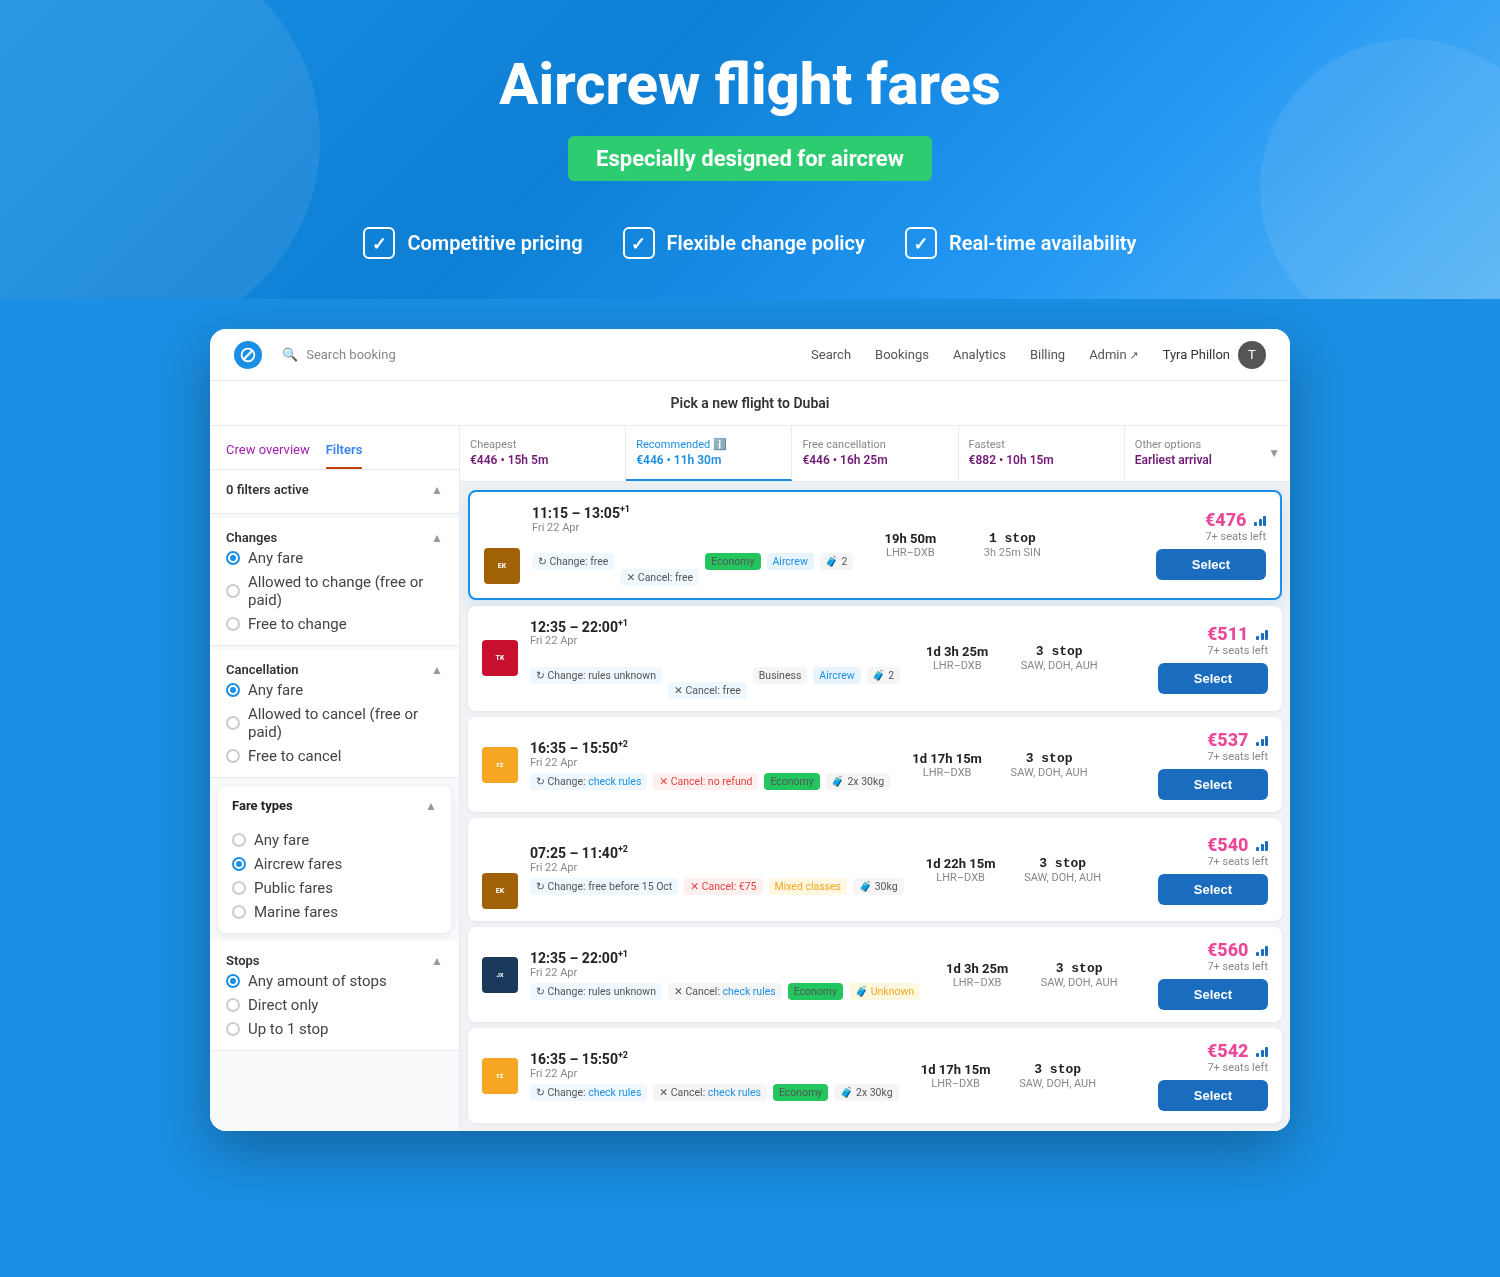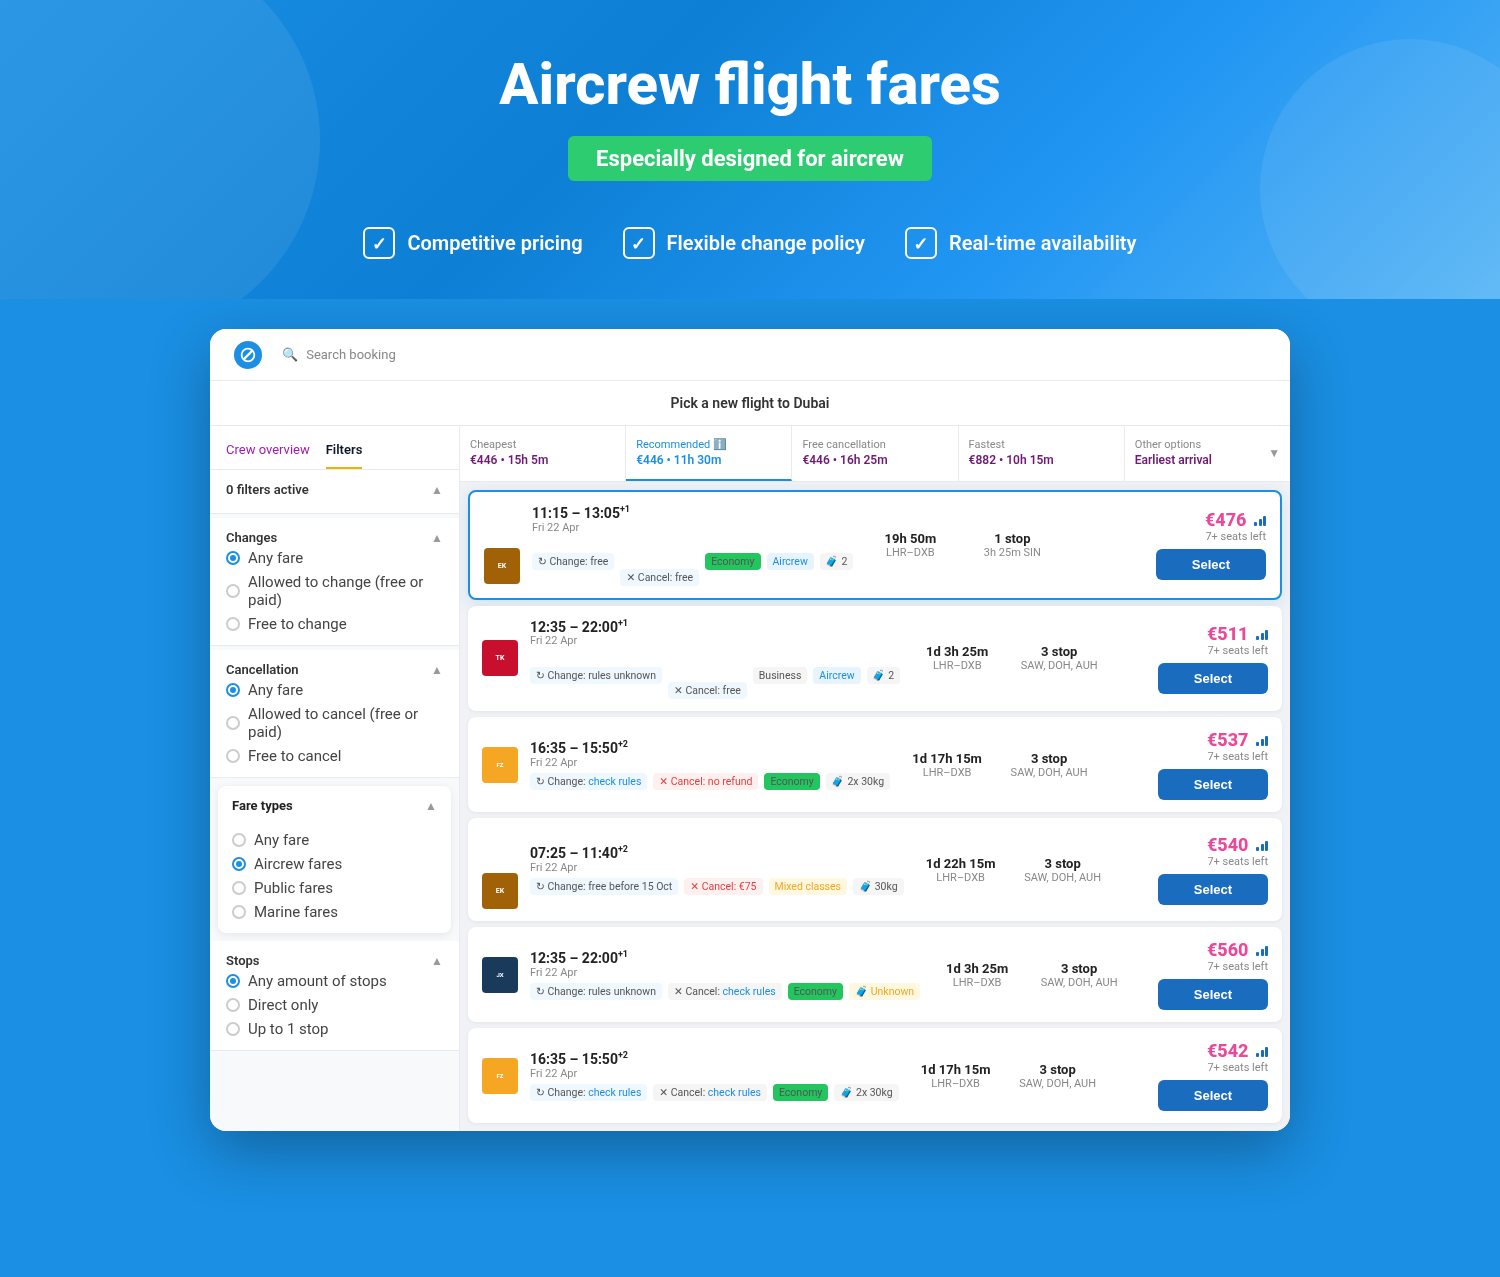--- a/index.html
+++ b/index.html
@@ -155,22 +155,22 @@
       border-bottom: 1px solid #e8eaed;
       background: #fff;
     }
     .sidebar-tab {
       font-size: 13px;
       color: #a21caf;
       padding-bottom: 10px;
       cursor: pointer;
     }
     .sidebar-tab.active {
-      color: #0f172a;
-      border-bottom: 2px solid #eab308;
+      color: #3b82f6;
+      border-bottom: 2px solid #c2410c;
       font-weight: 600;
     }
     .filter-section {
       padding: 12px 16px;
       border-bottom: 1px solid #e8eaed;
       background: #fff;
       margin-bottom: 4px;
     }
     .filter-header {
       display: flex;
@@ -346,20 +346,21 @@
     }
 
     .flight-stops {
       min-width: 90px;
       text-align: center;
     }
     .stops-label {
       font-size: 13px;
       font-weight: 700;
       color: #222;
+      font-family: Liberation Mono, monospace;
     }
     .stops-via {
       font-size: 11px;
       color: #888;
     }
 
     .flight-price {
       margin-left: auto;
       text-align: right;
       min-width: 110px;
@@ -428,20 +429,31 @@
   <div class="topnav">
     <div class="topnav-logo">
       <svg viewBox="0 0 20 20" fill="white">
           <path d="M10 2C5.6 2 2 5.6 2 10s3.6 8 8 8 8-3.6 8-8-3.6-8-8-8zm0 2c1.2 0 2.3.3 3.2.9L4.9 13.2C4.3 12.3 4 11.2 4 10c0-3.3 2.7-6 6-6zm0 12c-1.2 0-2.3-.3-3.2-.9l8.3-8.3c.6.9.9 2 .9 3.2 0 3.3-2.7 6-6 6z"></path>
         </svg>
     </div>
     <div class="topnav-search">
       <span>🔍</span>
       <span>Search booking</span>
     </div>
+    <div class="topnav-right">
+      <span class="topnav-link">Search</span>
+      <span class="topnav-link">Bookings</span>
+      <span class="topnav-link">Analytics</span>
+      <span class="topnav-link">Billing</span>
+      <span class="topnav-link external">Admin</span>
+      <div class="topnav-user">
+        <span>Tyra Phillon</span>
+        <div class="topnav-avatar">T</div>
+      </div>
+    </div>
   </div>
 
   <div class="page-title-bar">Pick a new flight to Dubai</div>
 
   <div class="main-content">
 
     <div class="sidebar">
       <div class="sidebar-tabs">
         <div class="sidebar-tab">Crew overview</div>
         <div class="sidebar-tab active">Filters</div>

